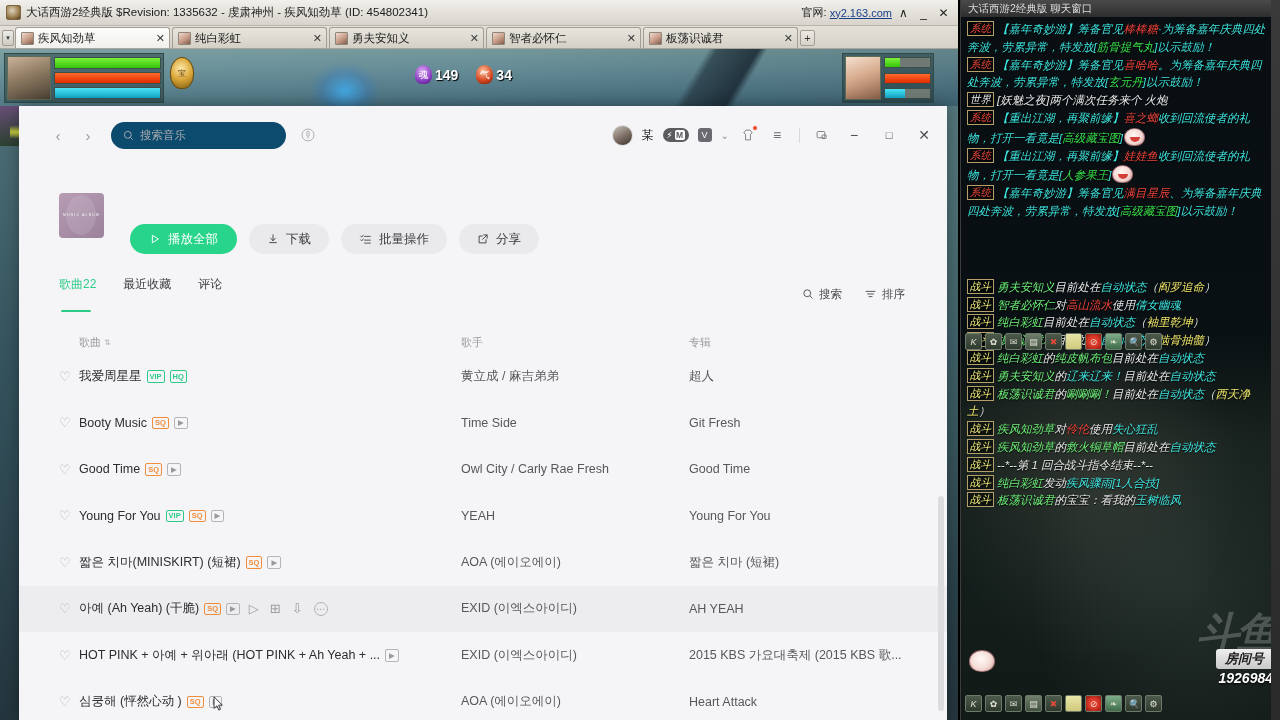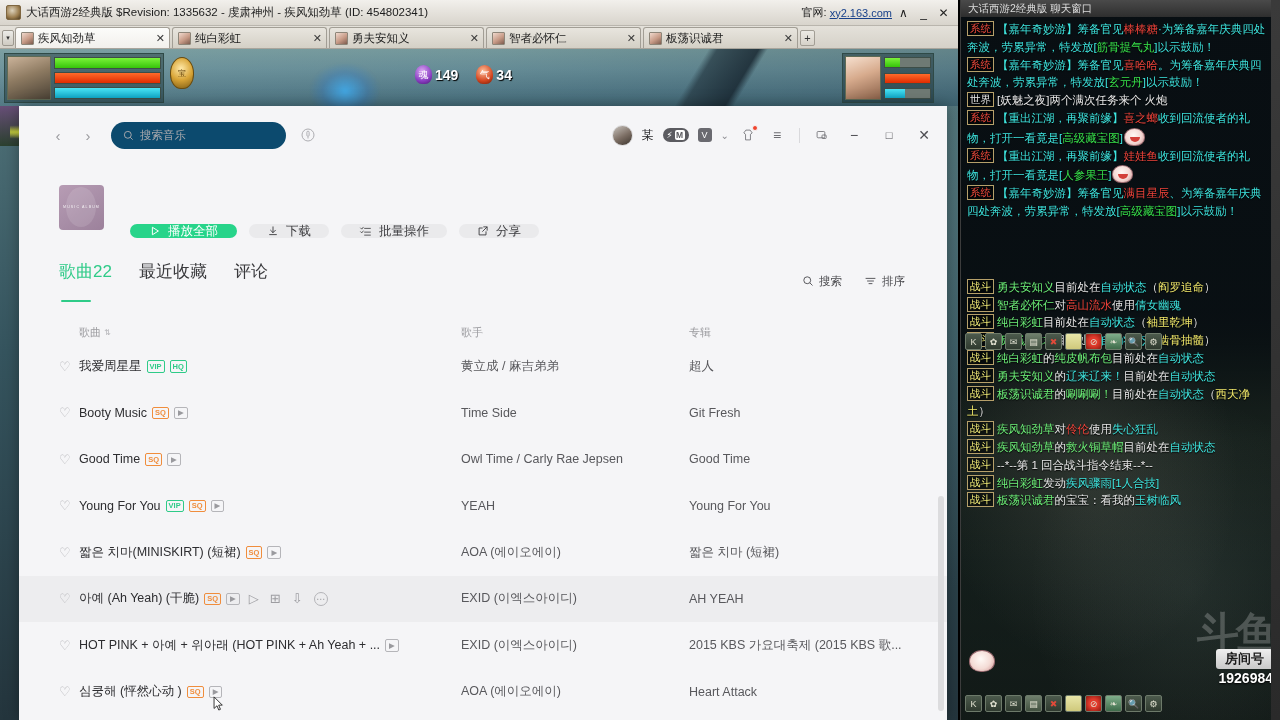--- a/index.html
+++ b/index.html
@@ -223,33 +223,33 @@
   .album-art::before {
     content:""; position:absolute; left:7px; top:2px; width:30px; height:40px;
     border-radius:50%; background: rgba(255,255,255,0.12);
   }
   .album-art .mini-txt {
     position: absolute; left: 0; right: 0; top: 20px; text-align: center;
     font-size: 3.6px; letter-spacing: 1.1px; color: rgba(255,255,255,0.85);
   }
   .btn-row { display: flex; align-items: center; gap: 12px; }
   .pill {
-    height: 14px; border-radius: 15px; padding: 0 18px;
+    height: 30px; border-radius: 15px; padding: 0 18px;
     display: flex; align-items: center; gap: 7px;
     font-size: 12.5px; color: #3b3b3e; background: #eaeaec; margin-top: 48px;
   }
   .pill.primary { background: #27d48a; color: #ffffff; padding: 0 19px; }
   .pill .gi { font-size: 12px; line-height: 1; display: inline-flex; }
 
   
   .mp-tabs {
     display: flex; align-items: center; padding: 22px 0 0 40px; gap: 27px;
     position: relative;
   }
-  .mp-tab { font-size: 17px; color: #3a3a3d; position: relative; padding-bottom: 19px; }
+  .mp-tab { font-size: 12px; color: #3a3a3d; position: relative; padding-bottom: 19px; }
   .mp-tab.active { color: #2ecb88; }
   .mp-tab.active::after {
     content: ""; position: absolute; left: 2px; bottom: 0; width: 30px; height: 2.5px;
     background: #2ecb88; border-radius: 2px;
   }
   .mp-tabs-right { margin-left: auto; display: flex; gap: 22px; padding-right: 42px; }
   .mini-act { display: flex; align-items: center; gap: 5px; font-size: 11.5px; color: #4a4a4e; }
 
   
   .mp-list { margin-top: 19px; }
@@ -301,20 +301,21 @@
   .chat-titlebar {
     height: 17px; background: linear-gradient(180deg,#4a4a4a 0%, #2e2e2e 100%);
     display: flex; align-items: center; padding-left: 7px;
   }
   .chat-title-text { font-size: 10.5px; color: #dcdcdc; }
   .chat-body {
     position: absolute; left: 0; top: 17px; width: 320px; height: 703px;
     background:
       linear-gradient(180deg, rgba(8,14,18,0.92) 0%, rgba(8,14,18,0.88) 42%, rgba(10,16,16,0.55) 55%, rgba(12,18,16,0.45) 100%),
       linear-gradient(180deg, #0a1014 0%, #101a1a 45%, #26332b 60%, #1c2a26 78%, #17201d 100%);
+    font-style: italic;
   }
   .chat-bg-art {
     position: absolute; left: 0; top: 300px; width: 320px; height: 403px;
     background:
       radial-gradient(ellipse at 40% 40%, rgba(200,190,170,0.13) 0%, rgba(0,0,0,0) 55%),
       radial-gradient(ellipse at 72% 68%, rgba(180,200,190,0.10) 0%, rgba(0,0,0,0) 50%);
   }
   .chat-scroll {
     position: absolute; left: 3px; top: 2px; right: 10px; height: 640px;
     padding: 2px 2px 0 3px;
@@ -634,21 +635,21 @@
             <span class="artist-cell">Time Side</span>
             <span class="album-cell">Git Fresh</span>
           </div>
           <div class="song-row">
             <span class="heart">♡</span>
             <span class="song-cell">
               <span class="song-title">Good Time</span>
               <span class="tagbox tag-sq">SQ</span>
               <span class="tagbox tag-mv">▶</span>
             </span>
-            <span class="artist-cell">Owl Time / Carly Rae Jepsen</span>
+            <span class="artist-cell">Owl City / Carly Rae Fresh</span>
             <span class="album-cell">Good Time</span>
           </div>
           <div class="song-row">
             <span class="heart">♡</span>
             <span class="song-cell">
               <span class="song-title">Young For You</span>
               <span class="tagbox tag-vip">VIP</span>
               <span class="tagbox tag-sq">SQ</span>
               <span class="tagbox tag-mv">▶</span>
             </span>

